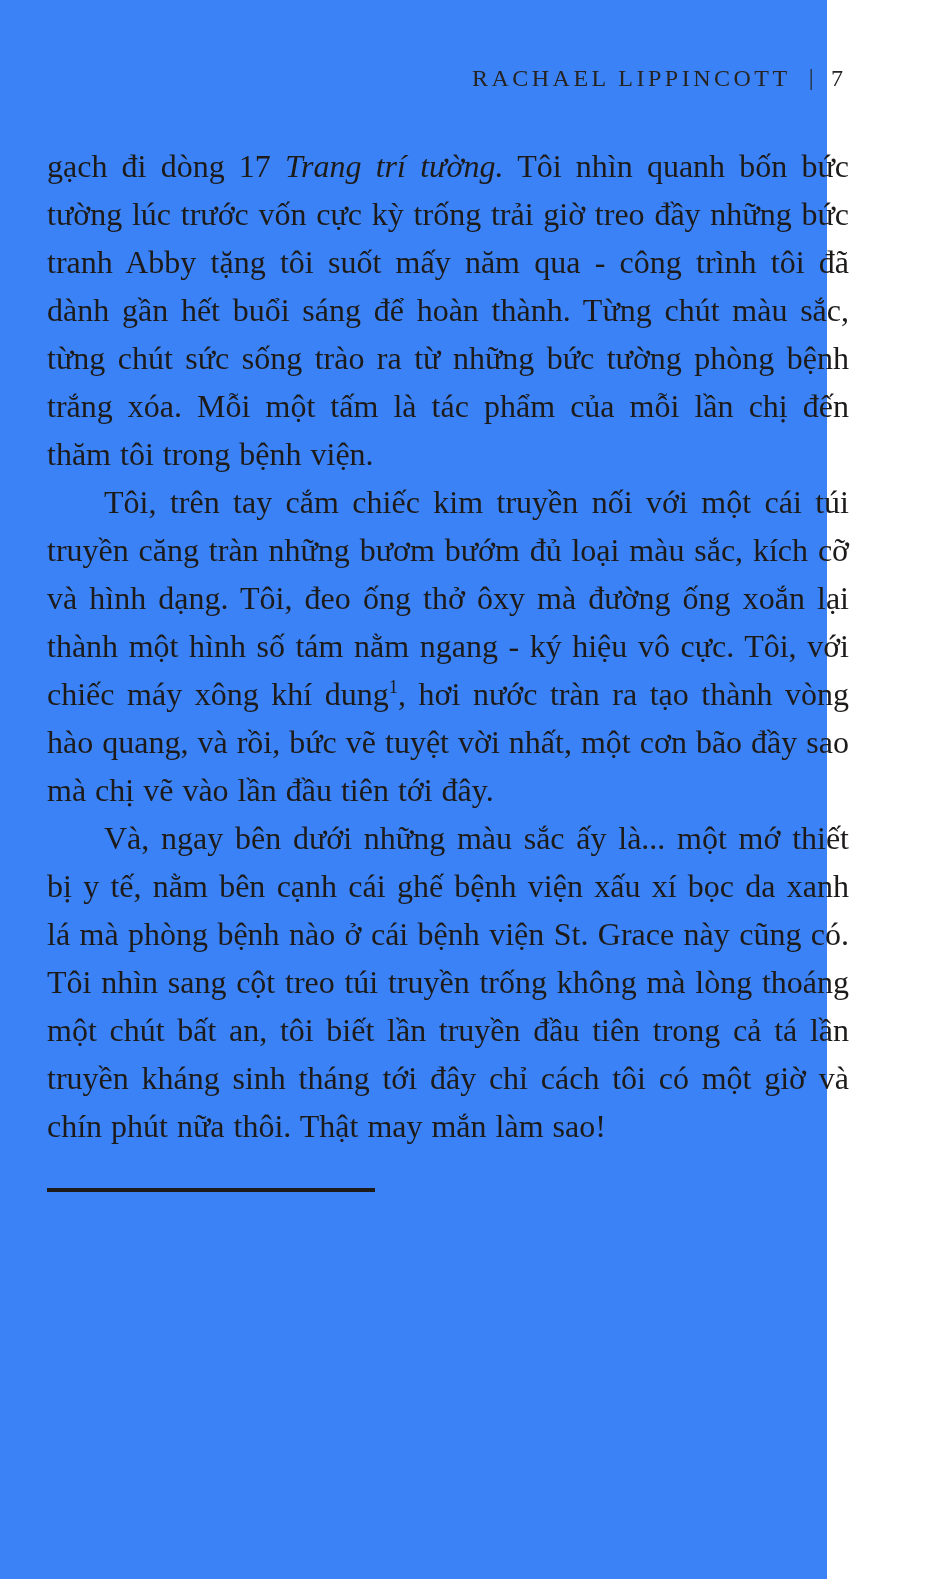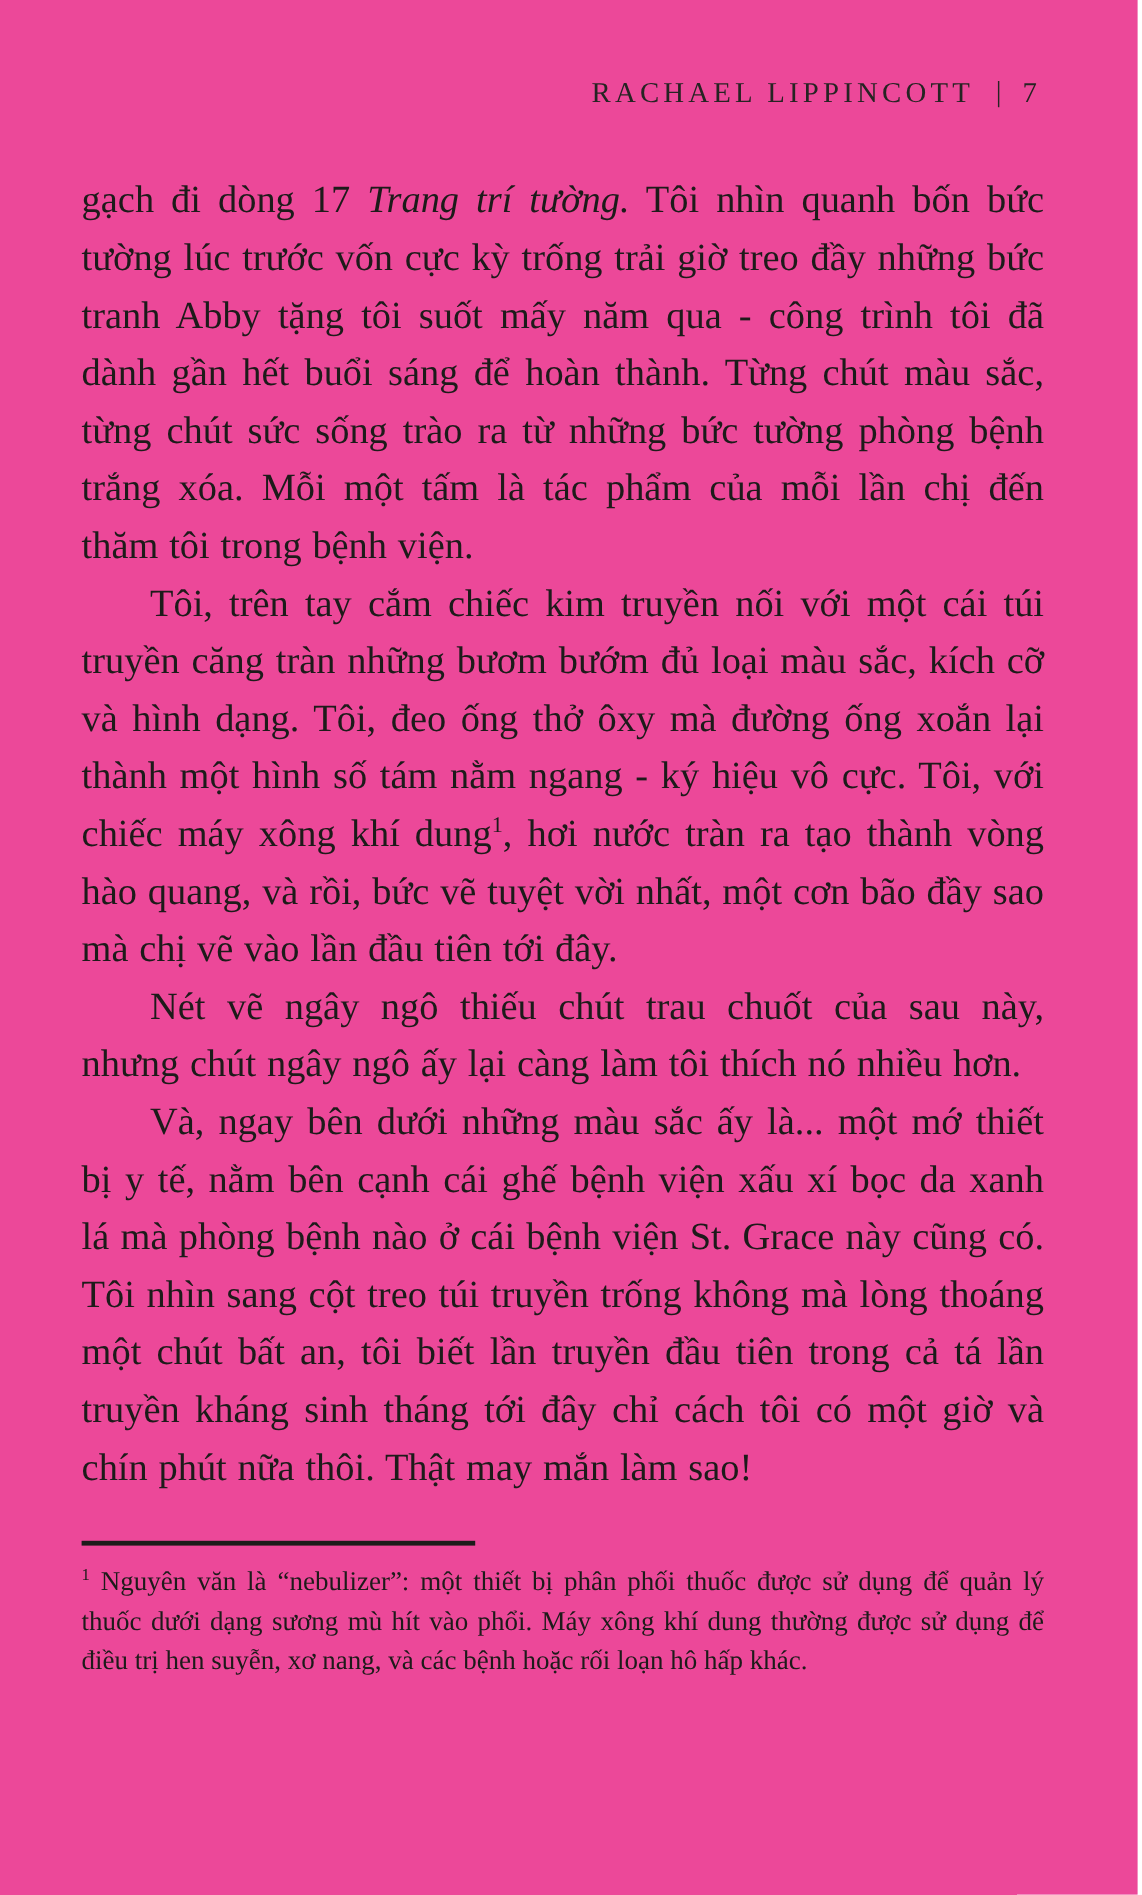--- a/index.html
+++ b/index.html
@@ -6,24 +6,24 @@
   html, body { background: #ffffff; }
   body {
     width: 952px;
     height: 1579px;
     position: relative;
     font-family: "Liberation Serif", "DejaVu Serif", serif;
     color: #1d1b1a;
     overflow: hidden;
   }
   .page {
-    width: 948px;
+    width: 827px;
     height: 1579px;
-    background: #ec4899;
-    padding: 64px 72px 0 68px;
+    background: #3b82f6;
+    padding: 64px 72px 0 47px;
   }
   
   .running-head {
     width: 802px;
     text-align: right;
     font-size: 24px;
     line-height: 28px;
     letter-spacing: 3.5px;
     color: #262423;
     white-space: nowrap;
@@ -90,24 +90,22 @@
   <div class="running-head">
     <span>RACHAEL LIPPINCOTT</span><span class="divider">|</span><span class="page-num">7</span>
   </div>
 
   <div class="body-text">
 
     <p><span>gạch đi dòng 17 </span><em>Trang trí tường.</em><span> Tôi nhìn quanh bốn bức tường lúc trước vốn cực kỳ trống trải giờ treo đầy những bức tranh Abby tặng tôi suốt mấy năm qua - công trình tôi đã dành gần hết buổi sáng để hoàn thành. Từng chút màu sắc, từng chút sức sống trào ra từ những bức tường phòng bệnh trắng xóa. Mỗi một tấm là tác phẩm của mỗi lần chị đến thăm tôi trong bệnh viện.</span></p>
 
     <p class="indent"><span>Tôi, trên tay cắm chiếc kim truyền nối với một cái túi truyền căng tràn những bươm bướm đủ loại màu sắc, kích cỡ và hình dạng. Tôi, đeo ống thở ôxy mà đường ống xoắn lại thành một hình số tám nằm ngang - ký hiệu vô cực. Tôi, với chiếc máy xông khí dung</span><sup class="fn-ref">1</sup><span>, hơi nước tràn ra tạo thành vòng hào quang, và rồi, bức vẽ tuyệt vời nhất, một cơn bão đầy sao mà chị vẽ vào lần đầu tiên tới đây.</span></p>
 
-    <p class="indent"><span>Nét vẽ ngây ngô thiếu chút trau chuốt của sau này, nhưng chút ngây ngô ấy lại càng làm tôi thích nó nhiều hơn.</span></p>
 
     <p class="indent"><span>Và, ngay bên dưới những màu sắc ấy là... một mớ thiết bị y tế, nằm bên cạnh cái ghế bệnh viện xấu xí bọc da xanh lá mà phòng bệnh nào ở cái bệnh viện St. Grace này cũng có. Tôi nhìn sang cột treo túi truyền trống không mà lòng thoáng một chút bất an, tôi biết lần truyền đầu tiên trong cả tá lần truyền kháng sinh tháng tới đây chỉ cách tôi có một giờ và chín phút nữa thôi. Thật may mắn làm sao!</span></p>
 
   </div>
 
   <div class="footnote-area">
     <hr class="footnote-rule">
-    <p class="footnote-text"><sup>1</sup><span> Nguyên văn là “nebulizer”: một thiết bị phân phối thuốc được sử dụng để quản lý thuốc dưới dạng sương mù hít vào phổi. Máy xông khí dung thường được sử dụng để điều trị hen suyễn, xơ nang, và các bệnh hoặc rối loạn hô hấp khác.</span></p>
   </div>
 
 </div>
 
 </body></html>

